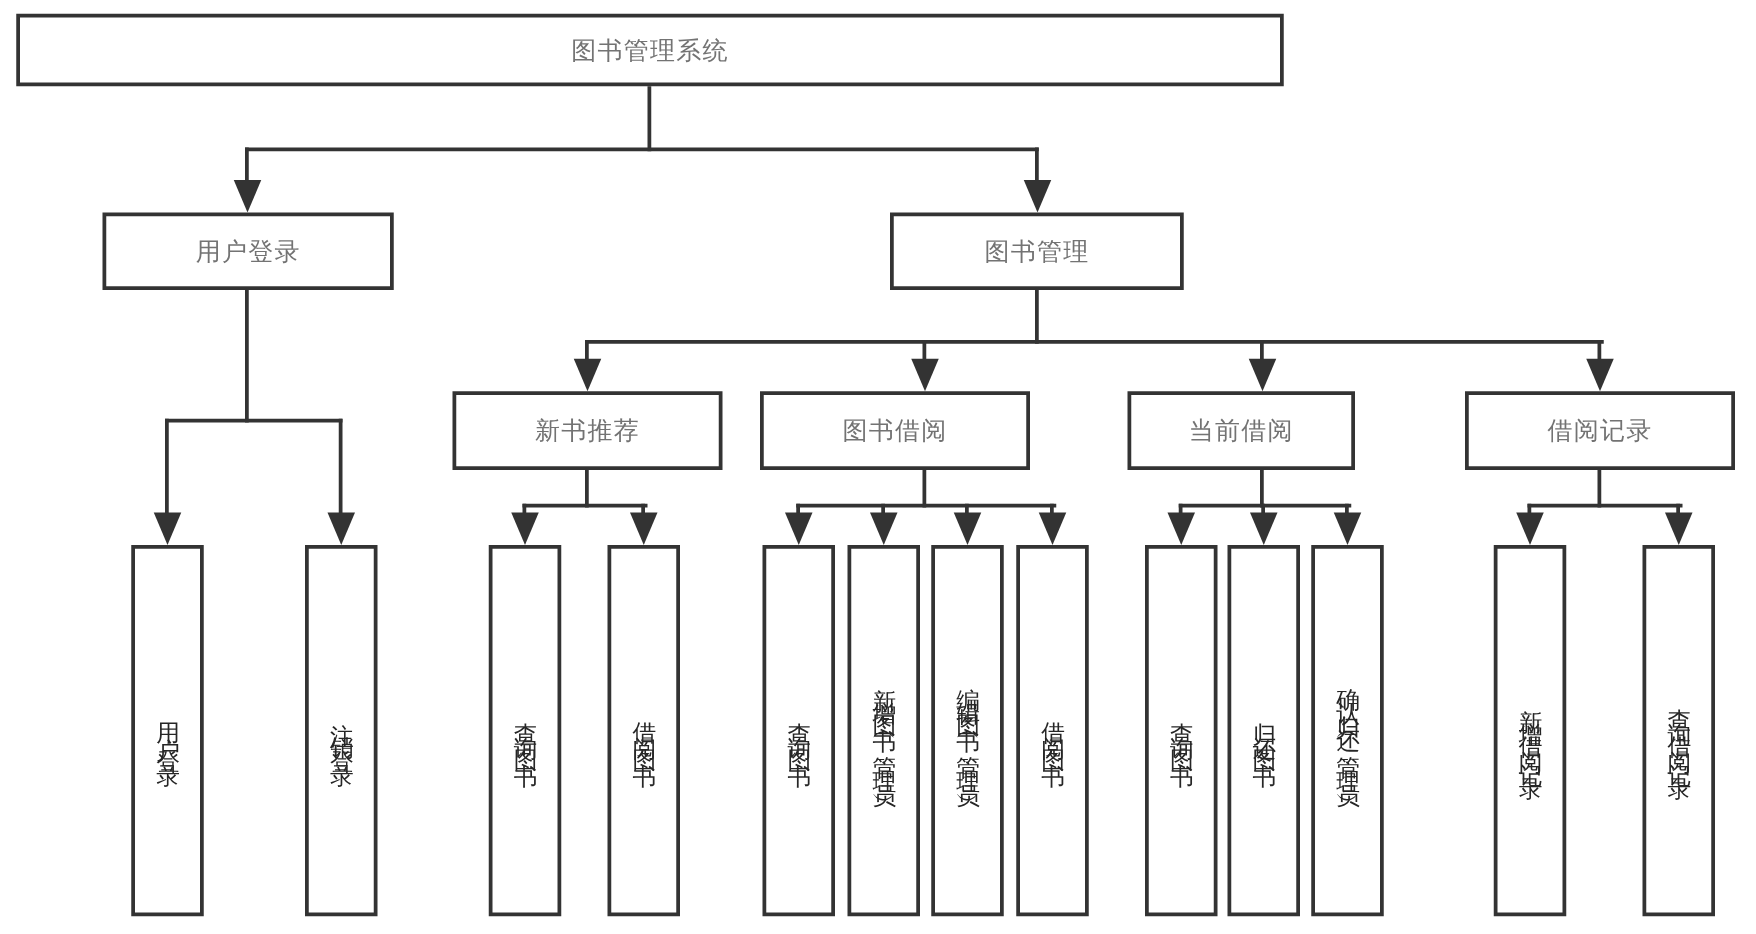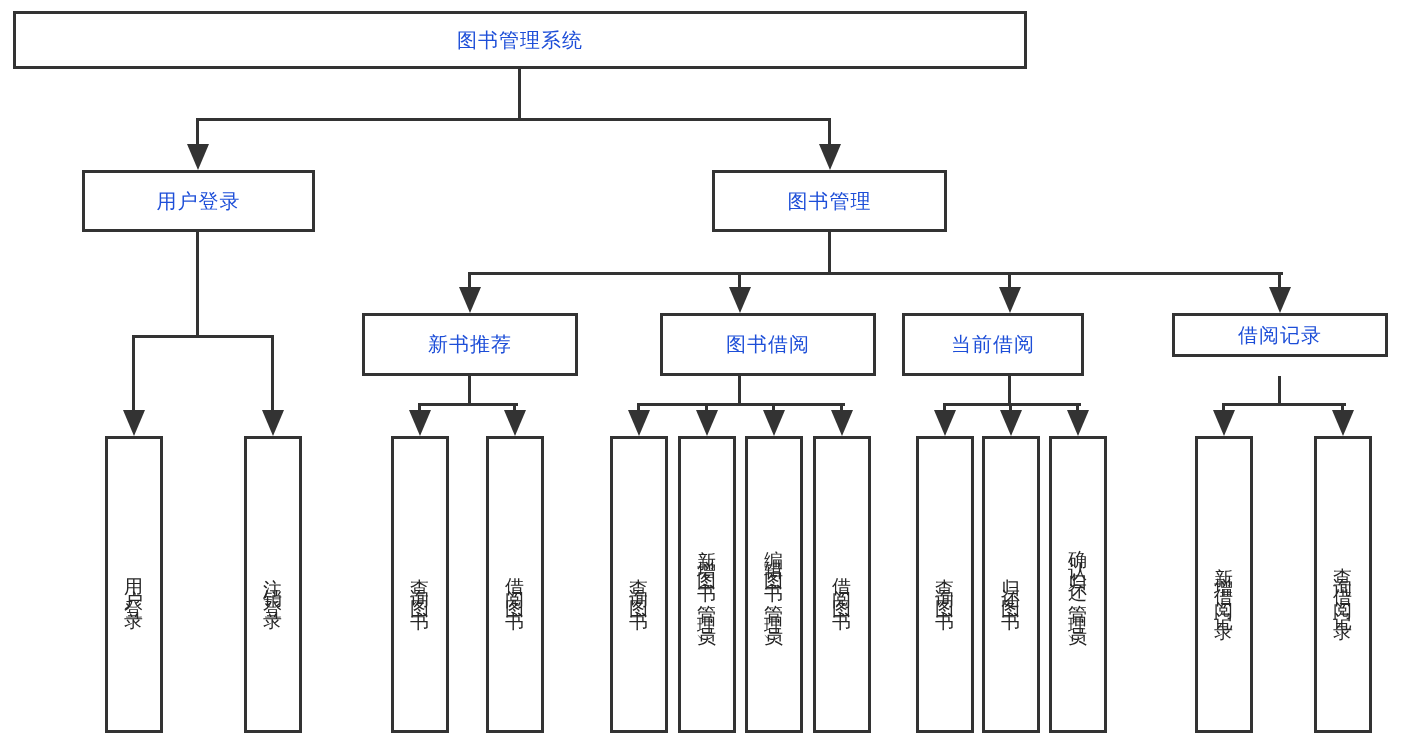--- a/index.html
+++ b/index.html
@@ -5,21 +5,21 @@
   html,body{margin:0;padding:0;background:#ffffff;}
   #canvas{
     position:relative;width:1405px;height:747px;background:#ffffff;
     font-family:"Liberation Sans","DejaVu Sans",sans-serif;overflow:hidden;
   }
   .node{
     position:absolute;box-sizing:border-box;border:3px solid #333333;background:#ffffff;
     display:flex;align-items:center;justify-content:center;
   }
   .hlabel{
-    color:#1d4ed8;font-size:20px;letter-spacing:1px;white-space:nowrap;
+    color:#737373;font-size:20px;letter-spacing:1px;white-space:nowrap;
   }
   .leaf{width:58px;height:297px;}
   .vlabel{
     color:#262626;font-size:19px;letter-spacing:11px;line-height:1;
     writing-mode:vertical-rl;text-orientation:mixed;white-space:nowrap;
   }
   .vl{position:absolute;width:3px;background:#333333;}
   .hl{position:absolute;height:3px;background:#333333;}
   .ar{
     position:absolute;width:0;height:0;
@@ -45,29 +45,29 @@
   </div>
 
   <div class="node" style="left:712px;top:170px;width:235px;height:62px">
     <span class="hlabel">图书管理</span>
   </div>
 
   <div class="node" style="left:362px;top:313px;width:216px;height:63px">
     <span class="hlabel">新书推荐</span>
   </div>
 
-  <div class="node" style="left:660px;top:313px;width:216px;height:63px">
+  <div class="node" style="left:608px;top:313px;width:216px;height:63px">
     <span class="hlabel">图书借阅</span>
   </div>
 
   <div class="node" style="left:902px;top:313px;width:182px;height:63px">
     <span class="hlabel">当前借阅</span>
   </div>
 
-  <div class="node" style="left:1172px;top:313px;width:216px;height:44px">
+  <div class="node" style="left:1172px;top:313px;width:216px;height:63px">
     <span class="hlabel">借阅记录</span>
   </div>
 
   <div class="node leaf" style="left:105px;top:436px">
     <span class="vlabel">用户登录</span>
   </div>
   <div class="node leaf" style="left:244px;top:436px">
     <span class="vlabel">注销登录</span>
   </div>
 

